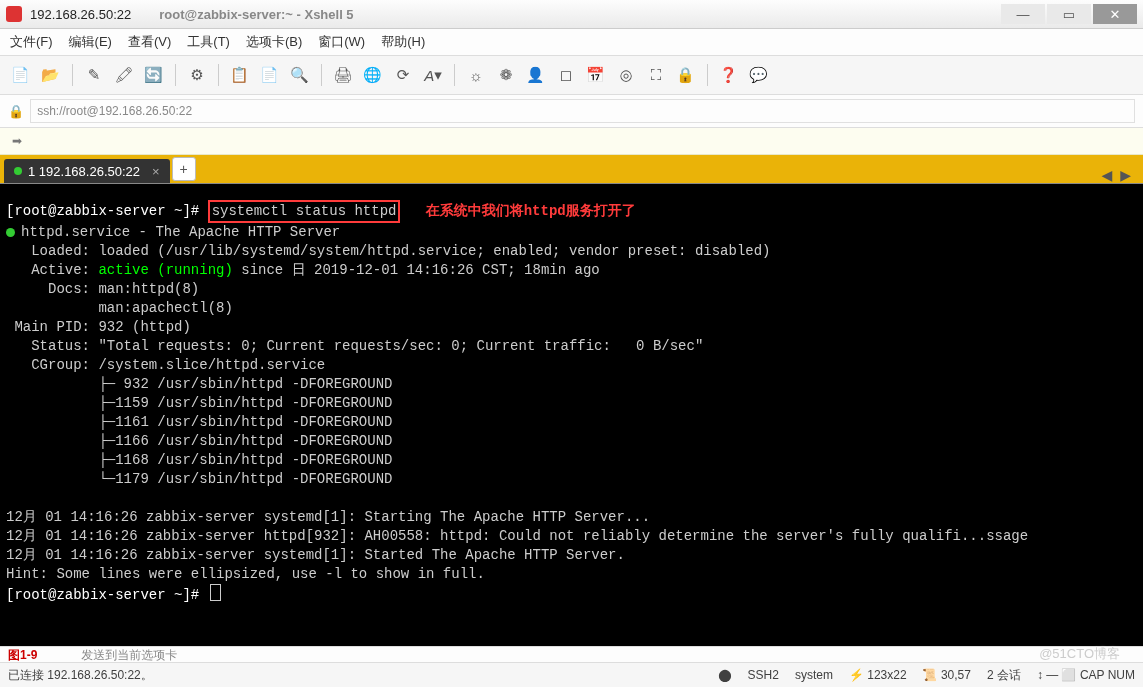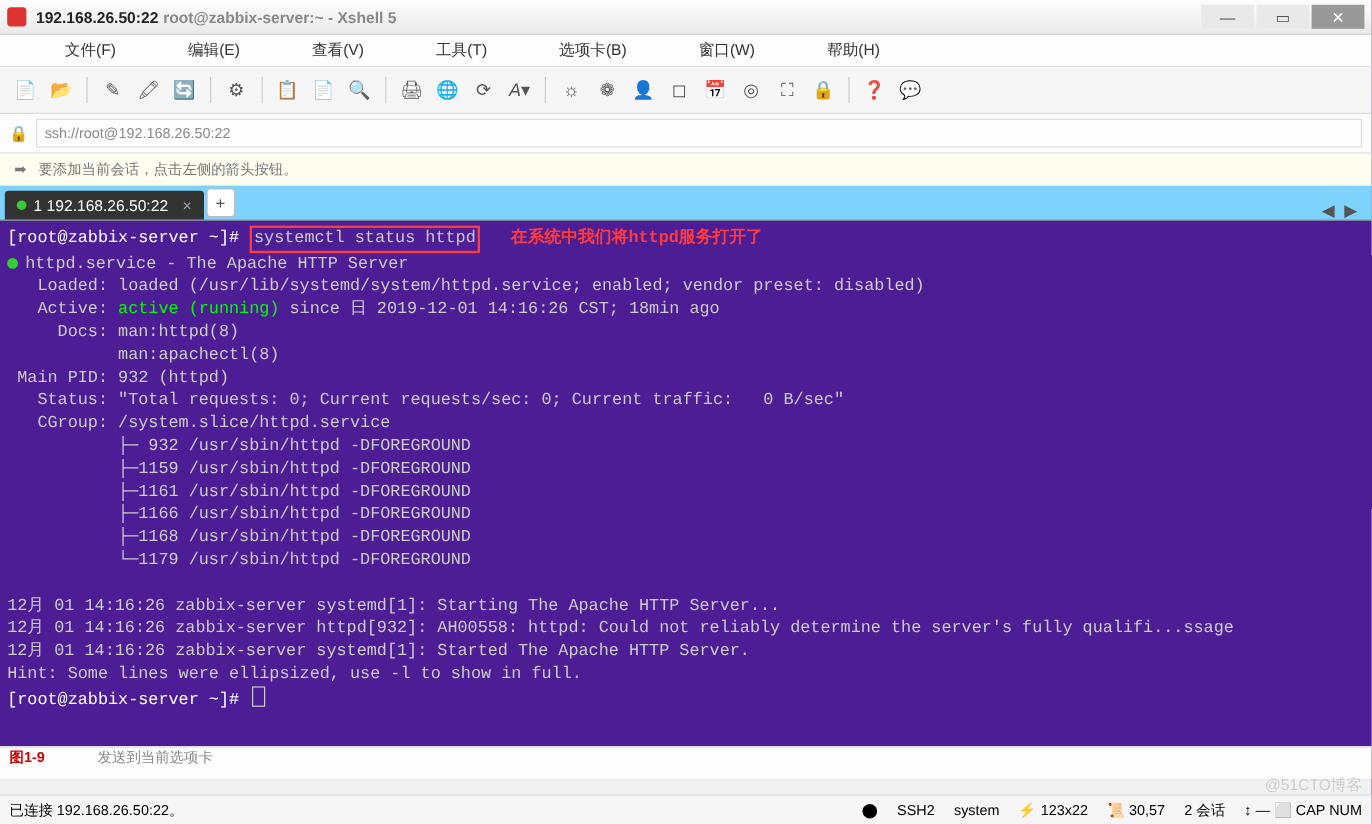--- a/index.html
+++ b/index.html
@@ -16,33 +16,33 @@
   }
   .titlebar {
     height: 28px;
     background: linear-gradient(#fdfdfd,#eaeaea);
     display: flex;
     align-items: center;
     padding: 0 6px;
     border-bottom: 1px solid #ccc;
   }
   .titlebar .app-icon { width:16px; height:16px; border-radius:3px; background:#d33; margin-right:8px; }
-  .titlebar .title-strong { font-weight:bold; color:#222; margin-right:4px;}
+  .titlebar .title-strong { font-weight:normal; color:#222; margin-right:28px;}
   .titlebar .title-sub { color:#888;font-weight:bold;}
   .titlebar .controls { margin-left:auto; display:flex; gap:2px;}
   .titlebar .controls div {
     width:44px; height:20px; background:#e9e9e9; display:flex; align-items:center; justify-content:center;
     color:#555; cursor:pointer;
   }
   .titlebar .controls .close { background:#999; color:#fff;}
   .menubar {
     height: 26px; display:flex; align-items:center; gap:16px; padding:0 10px;
     background:#fdfdfd; border-bottom:1px solid #ddd; font-size:13px;
   }
-  .menubar span { cursor:pointer;margin-left:44px;}
+  .menubar span { cursor:pointer;}
   .toolbar {
     height: 38px; display:flex; align-items:center; gap:4px; padding:0 8px;
     background:#f6f6f6; border-bottom:1px solid #ddd;
   }
   .tb-btn {
     width:26px; height:26px; display:flex; align-items:center; justify-content:center;
     border-radius:3px; cursor:pointer; color:#555; font-size:15px;
   }
   .tb-sep { width:1px; height:22px; background:#ccc; margin:0 4px;}
   .addrbar {
@@ -52,58 +52,58 @@
   .addrbar .field {
     flex:1; border:1px solid #e0e0e0; height:22px; border-radius:0;
     display:flex; align-items:center; padding:0 6px; font-size:12px; color:#888;
   }
   .notice {
     height:26px; background:#fdfdf0; border-bottom:1px solid #e8e8c8;
     display:flex; align-items:center; padding:0 8px; color:#777; font-size:12px;
   }
   .notice .arrow-btn { width:18px; height:18px; display:flex; align-items:center; justify-content:center; margin-right:6px;}
   .tabstrip {
-    height:28px; background:#7dd3fc; display:flex; align-items:flex-end; padding:0 4px;
+    height:28px; background:#eab308; display:flex; align-items:flex-end; padding:0 4px;
     border-bottom:1px solid #888;
   }
   .tab {
     background:#333; color:#fff; height:24px; display:flex; align-items:center;
     padding:0 10px; font-size:13px; border-top-left-radius:3px; border-top-right-radius:3px;
     margin-right:2px; gap:6px;
   }
   .tab .dot-g { width:8px;height:8px;border-radius:50%; background:#3c3;}
   .tab .x { color:#aaa; margin-left:6px;}
   .newtab { width:22px; height:22px; background:#fff; border:1px solid #bbb; display:flex; align-items:center; justify-content:center; border-radius:3px; font-size:14px; color:#555; margin-bottom:2px;}
   .tabstrip .navs { margin-left:auto; color:#555; display:flex; gap:8px; padding:0 8px; font-size:14px;}
   .terminal {
-    background:#4c1d95; color:#ccc;
+    background:#000000; color:#ccc;
     font-family:"Consolas","Courier New",monospace;
     font-size:14px; line-height:19px;
-    padding:4px 6px; white-space:pre;
+    padding:16px 6px; white-space:pre;
     height:430px; overflow:hidden;
   }
   .term-white { color:#fff;}
   .term-green { color:#00ff00;}
   .term-red   { color:#ff3b3b; font-weight:bold;}
   .dot-green { display:inline-block; width:9px;height:9px; border-radius:50%; background:#3c3; vertical-align:middle; margin-right:6px;}
   .hl-box { display:inline-block; border:2px solid #ff3b3b; padding:0 2px; color:#ccc;}
   .cursor { display:inline-block; width:9px; height:15px; border:1px solid #ccc; margin-left:2px; vertical-align:-2px;}
   .send-row {
     height:26px; display:flex; align-items:flex-start; padding:0 8px;
     background:#fdfdfd; border-top:1px solid #ddd; font-size:12px; color:#888;gap:44px;
   }
   .send-row .fig { color:#c00; font-weight:bold;}
   .status {
     position:absolute; bottom:0; left:0; right:0;
     height:24px; background:#f6f6f6; border-top:1px solid #ddd;
-    display:flex; align-items:center; font-size:12px; color:#000000; padding:0 8px; gap:20px;
+    display:flex; align-items:center; font-size:12px; color:#404040; padding:0 8px; gap:20px;
   }
   .status .right { margin-left:auto; display:flex; gap:16px; align-items:center;}
   .watermark {
-    position:absolute; bottom:24px; right:8px; color:#ccc; font-size:13px;
+    position:absolute; bottom:24px; right:23px; color:#ccc; font-size:13px;
     text-shadow:0 0 3px #fff; pointer-events:none;
   }
   .ico-lock::before{content:"🔒";}
 </style>
 </head>
 <body>
 
 <div class="titlebar">
   <div class="app-icon"></div>
   <span class="title-strong">192.168.26.50:22</span>
@@ -159,21 +159,20 @@
 
 <div class="addrbar">
   <span>🔒</span>
   <div class="field">
     <span>ssh://root@192.168.26.50:22</span>
   </div>
 </div>
 
 <div class="notice">
   <span class="arrow-btn">➡</span>
-  <span>要添加当前会话，点击左侧的箭头按钮。</span>
 </div>
 
 <div class="tabstrip">
   <div class="tab">
     <span class="dot-g"></span>
     <span>1 192.168.26.50:22</span>
     <span class="x">×</span>
   </div>
   <div class="newtab">+</div>
   <div class="navs">

